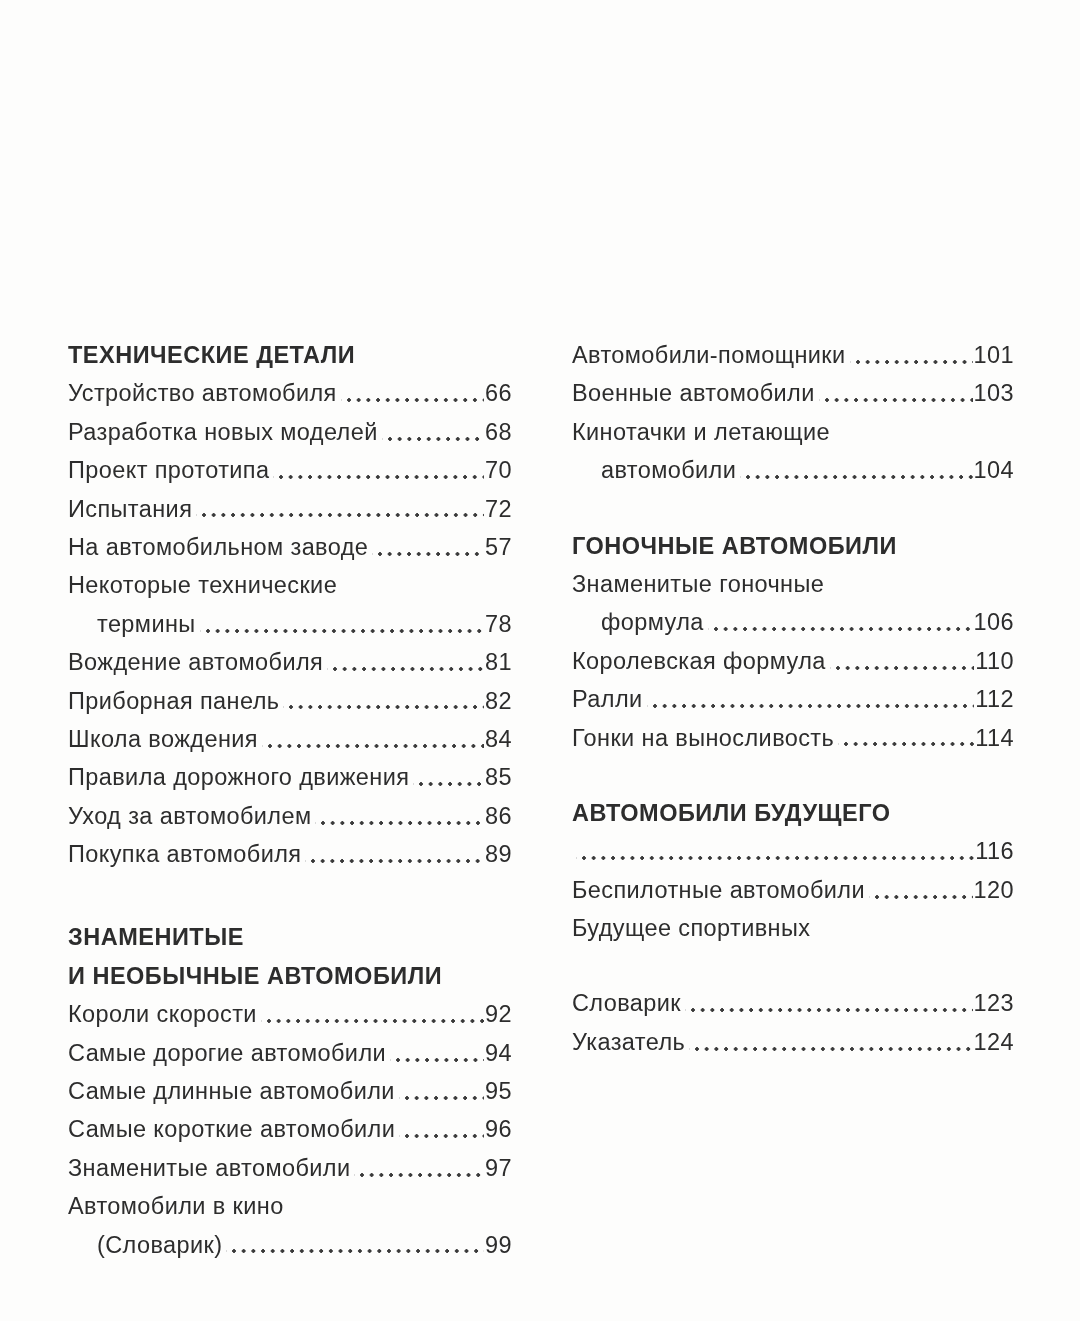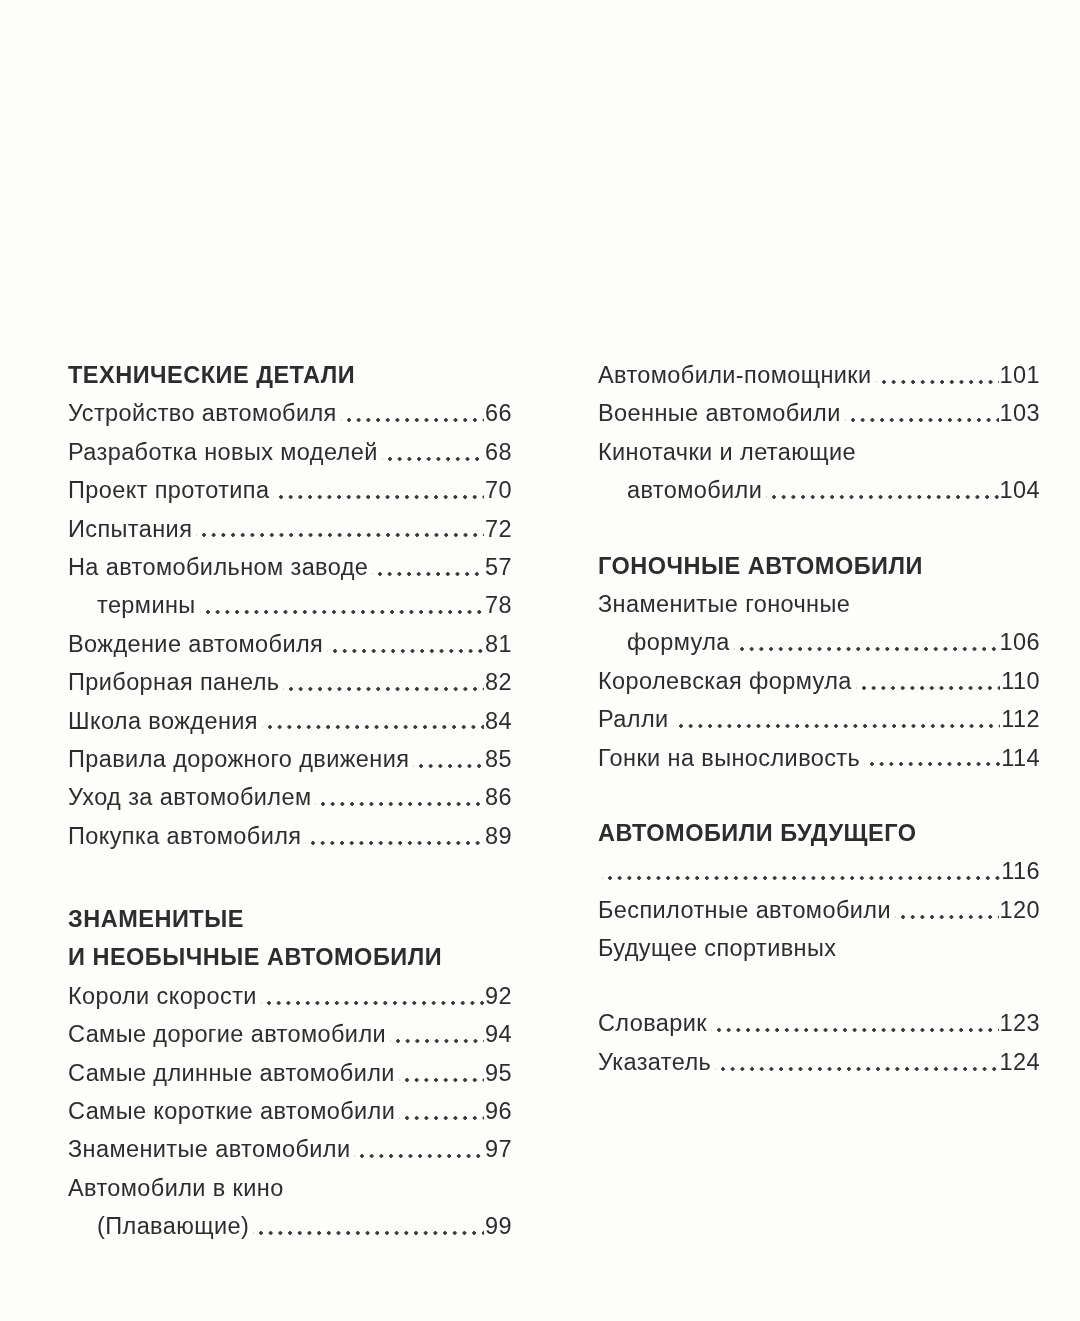--- a/index.html
+++ b/index.html
@@ -11,28 +11,27 @@
     height: 1321px;
     position: relative;
     background: #fdfdfc;
     font-family: "Liberation Sans", "DejaVu Sans", sans-serif;
     color: #2d2d2d;
     overflow: hidden;
   }
   .page {
     position: absolute;
     inset: 0;
-    margin-top: 20px;
   }
   .col {
     position: absolute;
     top: 336px;
   }
   .col-left  { left: 68px;  width: 444px; }
-  .col-right { left: 598px; width: 442px; }
+  .col-right { left: 572px; width: 442px; }
 
   .t-line {
     display: flex;
     height: 38.4px;
     line-height: 38.4px;
     font-size: 23.5px;
     letter-spacing: 0.4px;
     white-space: nowrap;
   }
   .t-line.heading {
@@ -85,20 +84,23 @@
       <div class="t-line">
         <span class="t-label">Испытания</span>
         <span class="t-dots"></span>
         <span class="t-page">72</span>
       </div>
       <div class="t-line">
         <span class="t-label">На автомобильном заводе</span>
         <span class="t-dots"></span>
         <span class="t-page">57</span>
       </div>
+      <div class="t-line">
+        <span class="t-label">Некоторые технические</span>
+      </div>
       <div class="t-line indent">
         <span class="t-label">термины</span>
         <span class="t-dots"></span>
         <span class="t-page">78</span>
       </div>
       <div class="t-line">
         <span class="t-label">Вождение автомобиля</span>
         <span class="t-dots"></span>
         <span class="t-page">81</span>
       </div>
@@ -156,21 +158,21 @@
       </div>
       <div class="t-line">
         <span class="t-label">Знаменитые автомобили</span>
         <span class="t-dots"></span>
         <span class="t-page">97</span>
       </div>
       <div class="t-line">
         <span class="t-label">Автомобили в кино</span>
       </div>
       <div class="t-line indent">
-        <span class="t-label">(Плавающие)</span>
+        <span class="t-label">(Словарик)</span>
         <span class="t-dots"></span>
         <span class="t-page">99</span>
       </div>
     </div>
   <div class="col col-right" id="col-right">
       <div class="t-line">
         <span class="t-label">Автомобили-помощники</span>
         <span class="t-dots"></span>
         <span class="t-page">101</span>
       </div>

